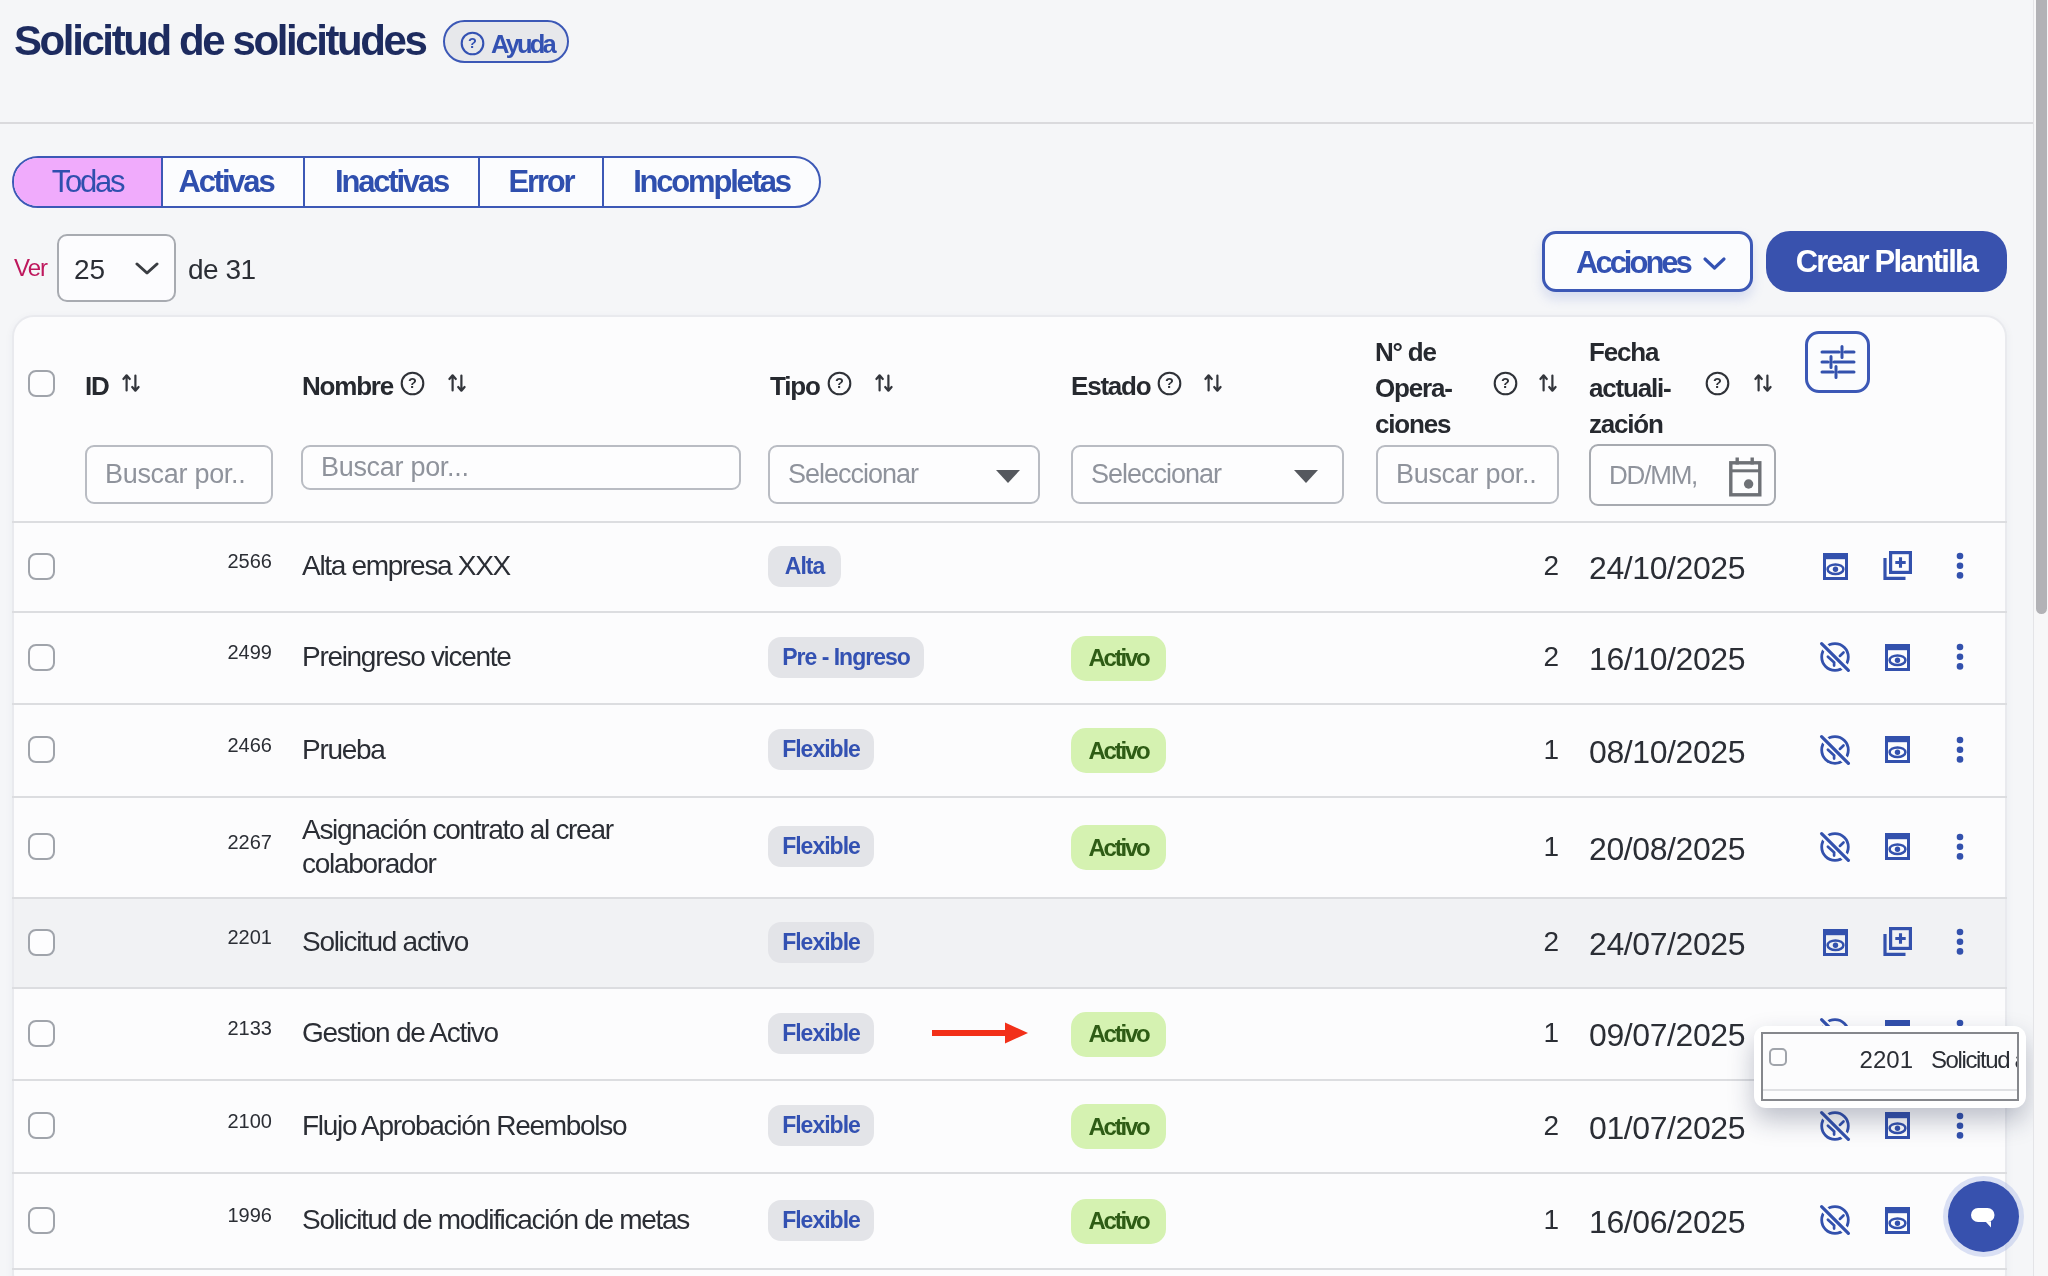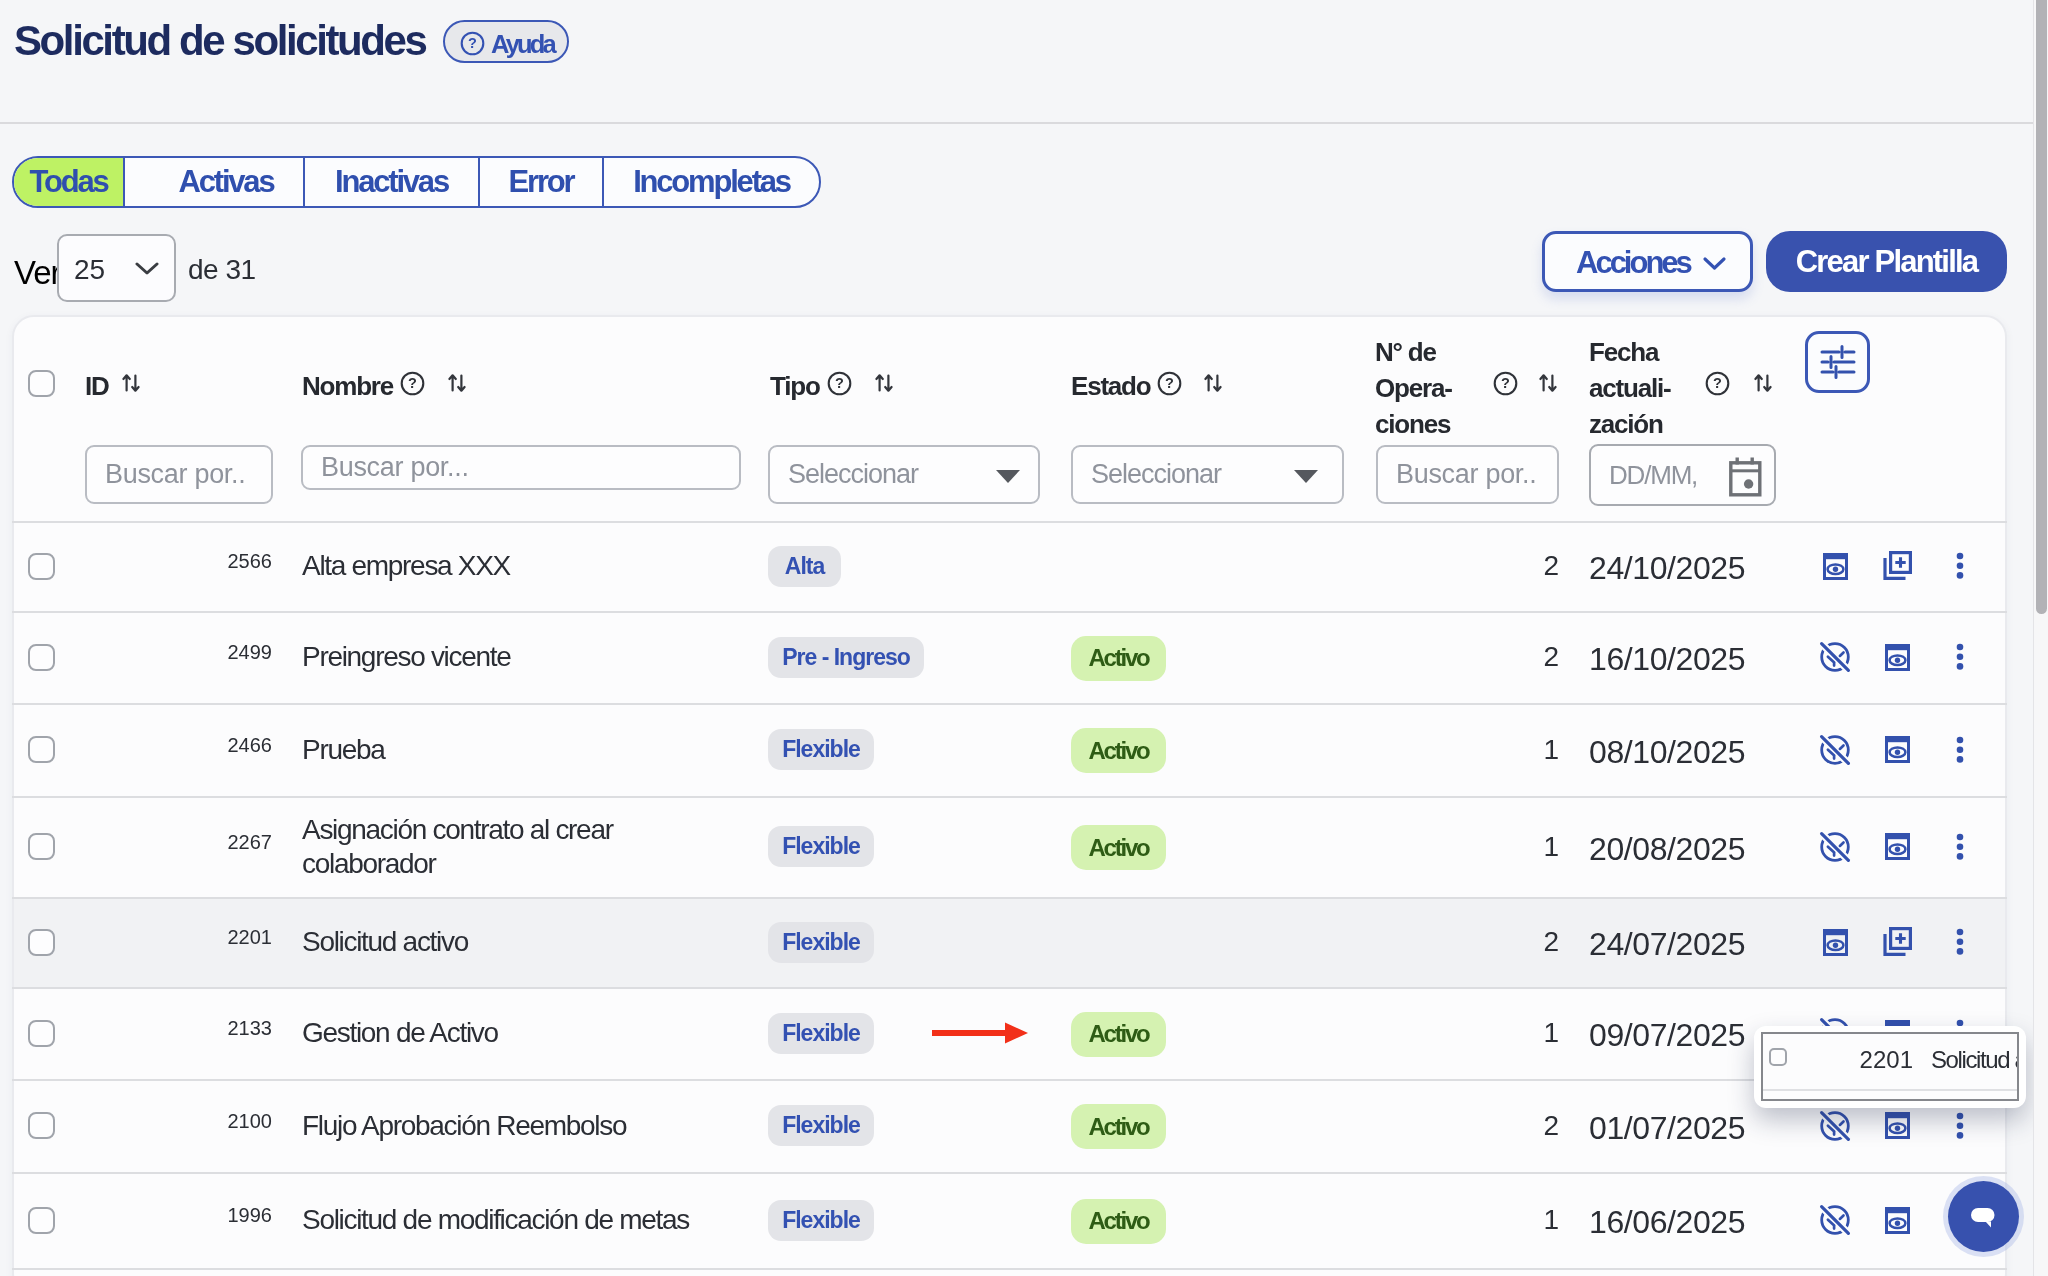--- a/index.html
+++ b/index.html
@@ -16,26 +16,26 @@
 </style></head><body>
 <div class="abs" style="left:14px;top:17px;font-size:42px;font-weight:bold;letter-spacing:-2.4px;color:#1d2b5f">Solicitud de solicitudes</div>
 <div class="abs" style="left:443px;top:20px;width:126px;height:43px;border:2.6px solid #3c58b6;border-radius:22px;background:#e7e8eb"></div>
 <svg class="abs" style="left:460px;top:31px" width="25" height="25" viewBox="0 0 25 25">
 <circle cx="12.5" cy="12.5" r="10.8" fill="none" stroke="#3351b2" stroke-width="2.1"></circle>
 <text x="12.5" y="17.4" font-family="Liberation Sans" font-size="14.5" font-weight="bold" fill="#3351b2" text-anchor="middle">?</text>
   </svg>
 <div class="abs" style="left:491px;top:30px;font-size:25.5px;font-weight:bold;letter-spacing:-2.8px;color:#3351b2">Ayuda</div>
 <div class="abs" style="left:0;top:122px;width:2048px;height:2px;background:#dadadd"></div>
 <div class="abs" style="left:12px;top:156px;width:809px;height:52px;border:2px solid #3c58b6;border-radius:26px;background:#fbfcfe"></div>
-<div class="abs" style="left:14px;top:158px;width:111px;height:48px;background:#bef264;border-radius:26px 0 0 26px;border-right:2px solid #3c58b6;display:flex;align-items:center;justify-content:center;font-size:31px;font-weight:bold;letter-spacing:-2.2px;color:#2f4fae">Todas</div>
+<div class="abs" style="left:14px;top:158px;width:149px;height:48px;background:#f0abfc;border-radius:26px 0 0 26px;border-right:2px solid #3c58b6;display:flex;align-items:center;justify-content:center;font-size:31px;font-weight:normal;letter-spacing:-2.2px;color:#2f4fae">Todas</div>
 <div class="abs" style="left:149px;top:158px;width:156px;height:48px;background:transparent;border-radius:0;border-right:2px solid #3c58b6;display:flex;align-items:center;justify-content:center;font-size:31px;font-weight:bold;letter-spacing:-2.2px;color:#2f4fae">Activas</div>
 <div class="abs" style="left:305px;top:158px;width:175px;height:48px;background:transparent;border-radius:0;border-right:2px solid #3c58b6;display:flex;align-items:center;justify-content:center;font-size:31px;font-weight:bold;letter-spacing:-2.2px;color:#2f4fae">Inactivas</div>
 <div class="abs" style="left:480px;top:158px;width:124px;height:48px;background:transparent;border-radius:0;border-right:2px solid #3c58b6;display:flex;align-items:center;justify-content:center;font-size:31px;font-weight:bold;letter-spacing:-2.2px;color:#2f4fae">Error</div>
 <div class="abs" style="left:604px;top:158px;width:215px;height:48px;background:transparent;border-radius:0 26px 26px 0;display:flex;align-items:center;justify-content:center;font-size:31px;font-weight:bold;letter-spacing:-2.2px;color:#2f4fae">Incompletas</div>
-<div class="abs" style="left:14px;top:254px;font-size:33px;letter-spacing:-1px;color:#000000">Ver</div>
+<div class="abs" style="left:14px;top:254px;font-size:24px;letter-spacing:-1px;color:#be185d">Ver</div>
 <div class="abs" style="left:57px;top:234px;width:119px;height:68px;border:2.2px solid #a8abb1;border-radius:10px;background:#fcfcfe"></div>
 <div class="abs" style="left:74px;top:254px;font-size:28px;color:#2b2e35">25</div>
 <svg class="abs" style="left:135px;top:262px" width="24" height="13" viewBox="0 0 24 13">
 <path d="M2 2 L12.0 11 L22 2" fill="none" stroke="#3a3d42" stroke-width="3.0" stroke-linecap="round" stroke-linejoin="round"></path>
   </svg>
 <div class="abs" style="left:188px;top:254px;font-size:28px;letter-spacing:-0.5px;color:#2b2e35">de 31</div>
 <div class="abs" style="left:1542px;top:231px;width:211px;height:61px;border:3px solid #3c58b6;border-radius:14px;background:#fbfcfe;box-shadow:0 7px 12px rgba(95,120,205,0.20)"></div>
 <div class="abs" style="left:1576px;top:245px;font-size:31px;font-weight:bold;letter-spacing:-3px;color:#3351b2">Acciones</div>
 <svg class="abs" style="left:1703px;top:257px" width="23" height="13" viewBox="0 0 23 13">
 <path d="M2 2 L11.5 11 L21 2" fill="none" stroke="#3351b2" stroke-width="3.1" stroke-linecap="round" stroke-linejoin="round"></path>

